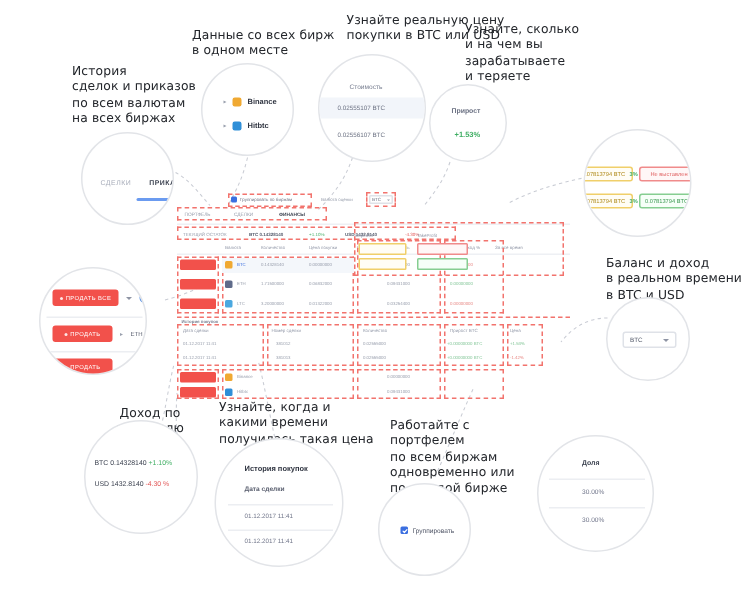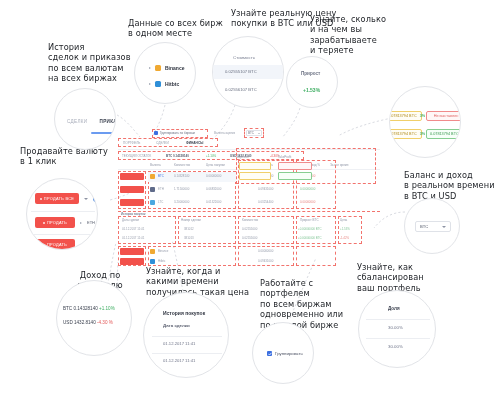--- a/index.html
+++ b/index.html
@@ -158,43 +158,38 @@
 
   <div class="caption" style="left:310px;top:14px;width:88px;">Узнайте, сколько
 и на чем вы
 зарабатываете
 и теряете</div>
 
   <div class="caption" style="left:231px;top:8px;width:128px;">Узнайте реальную цену
 покупки в BTC или USD</div>
 
 
-  <div class="caption" style="left:20px;top:146px;width:122px;">Продавайте валюту
-в 1 клик</div>
 
   <div class="caption" style="left:404px;top:170px;width:104px;">Баланс и доход
 в реальном времени
 в BTC и USD</div>
 
   <div class="caption" style="left:61px;top:270px;width:78px;text-align:center;">Доход по
 портфелю</div>
 
   <div class="caption" style="left:146px;top:266px;width:110px;">Узнайте, когда и
 какими времени
 получилась такая цена</div>
 
   <div class="caption" style="left:260px;top:278px;width:104px;">Работайте с портфелем
 по всем биржам
 одновременно или
 по каждой бирже
 отдельно</div>
 
-  <div class="caption" style="left:357px;top:262px;width:92px;">Узнайте, как
-сбалансирован
-ваш портфель</div>
 
   <div class="bubble" style="left:54px;top:88px;width:62px;height:62px;">
     <div class="bubble-inner">
       <div class="tabs">
         <div class="tab">СДЕЛКИ</div>
         <div class="tab active">ПРИКАЗЫ</div>
       </div>
       <div class="tab-underline"></div>
     </div>
   </div>

